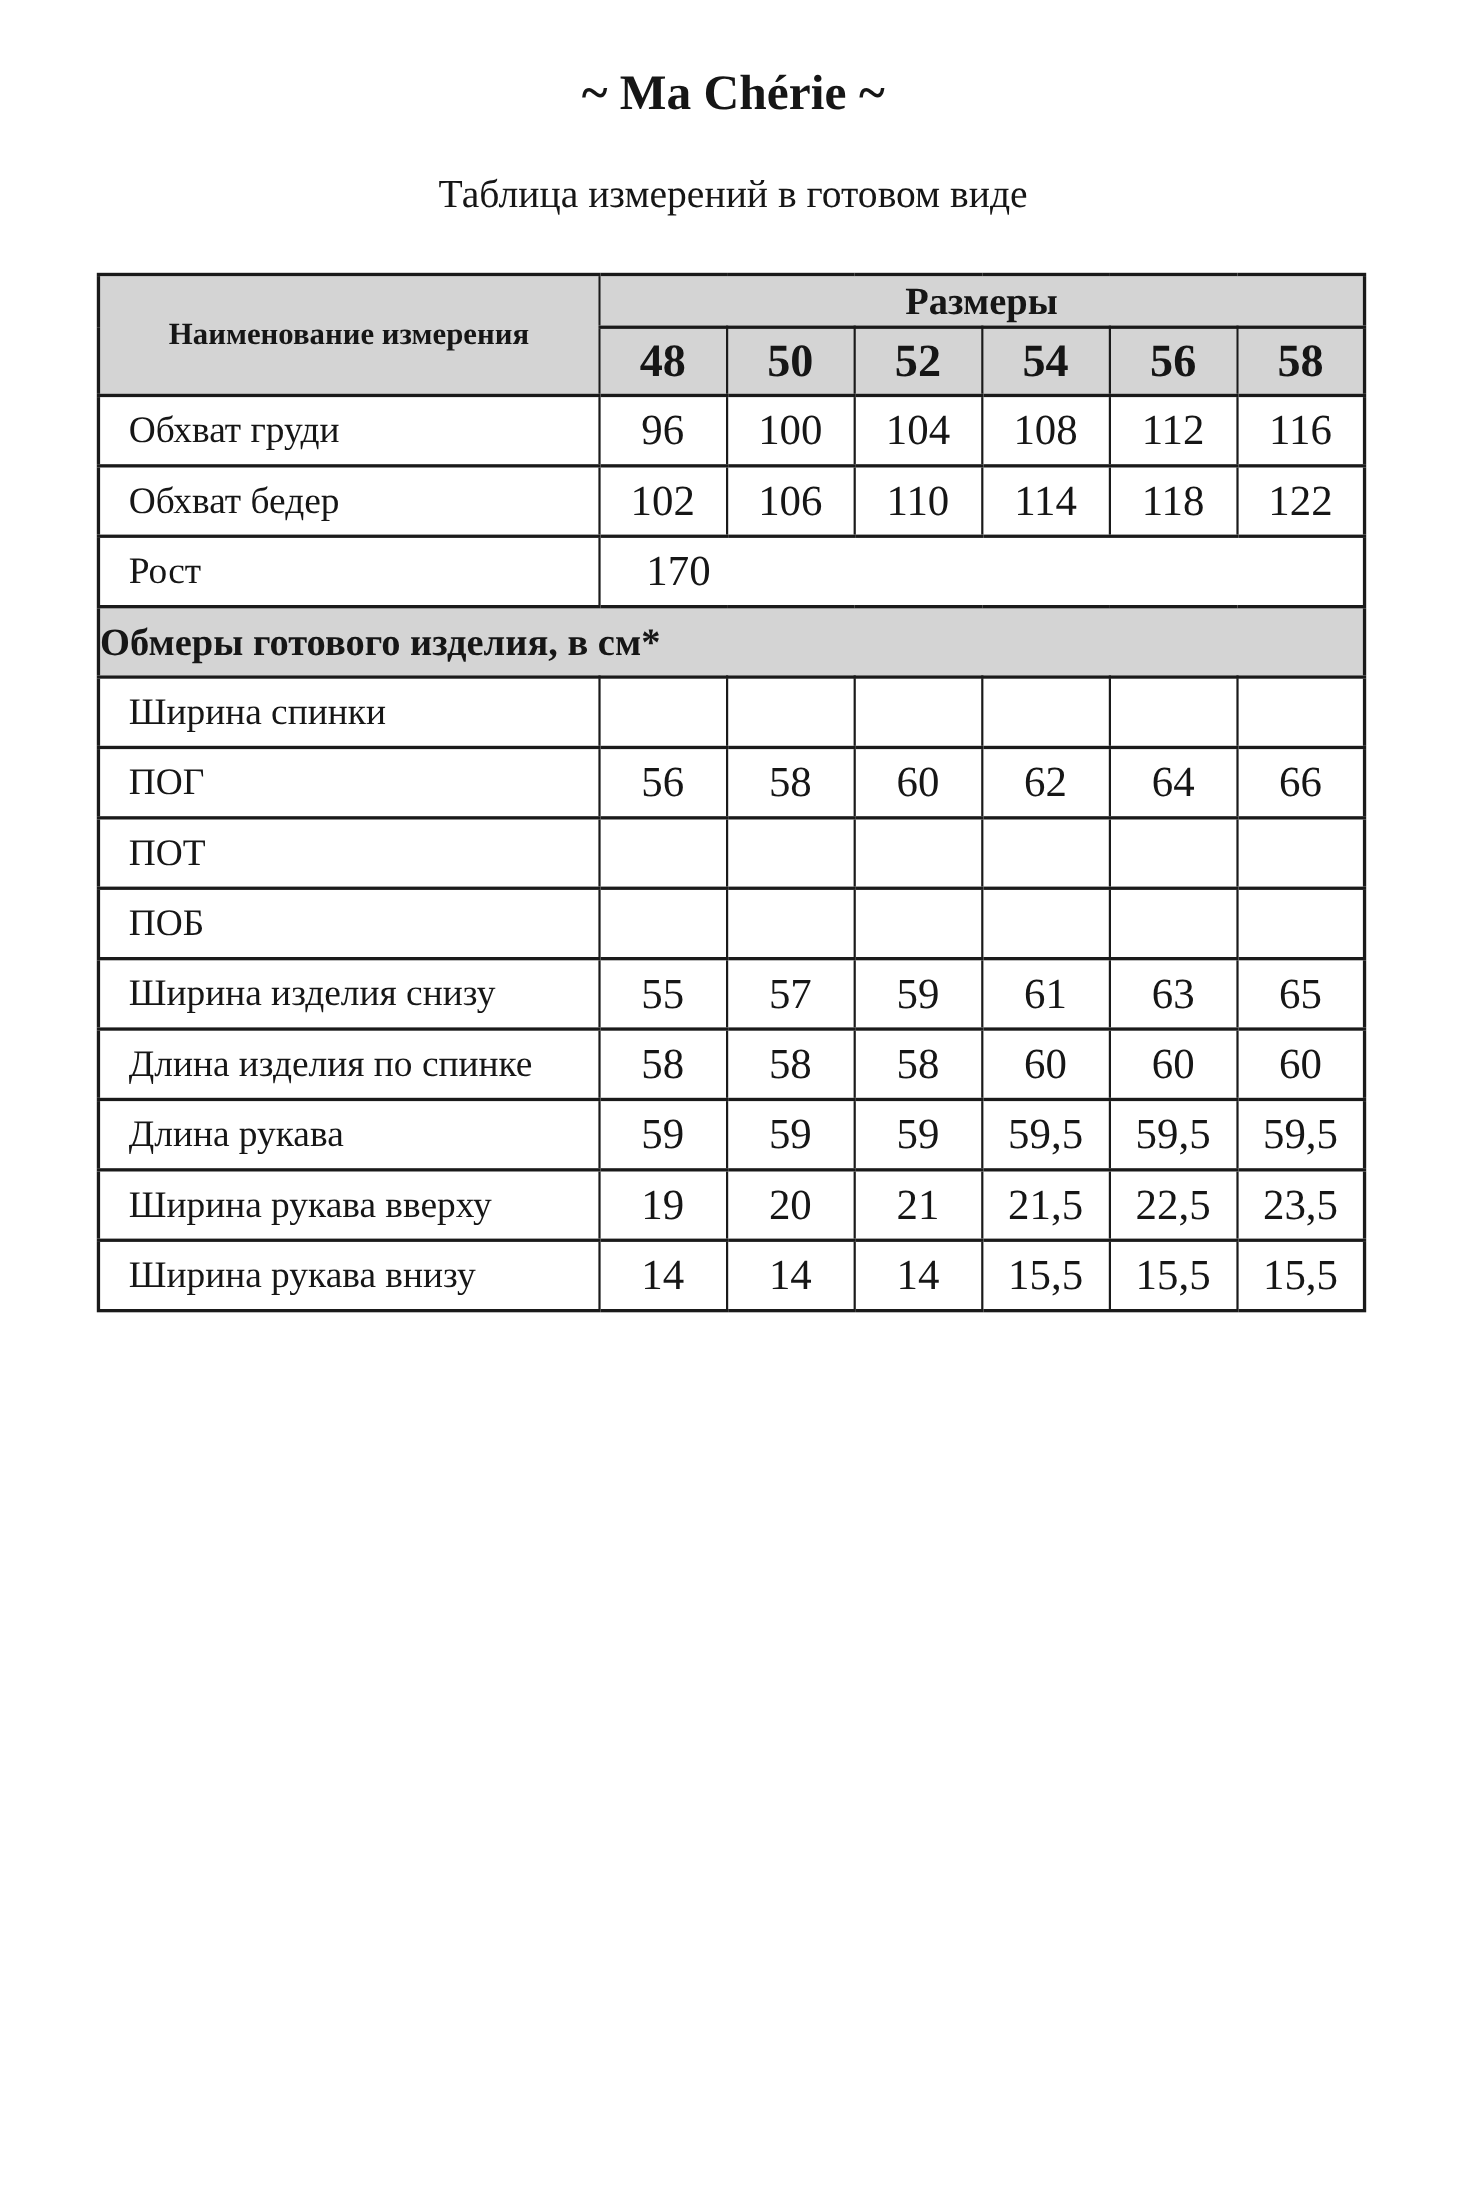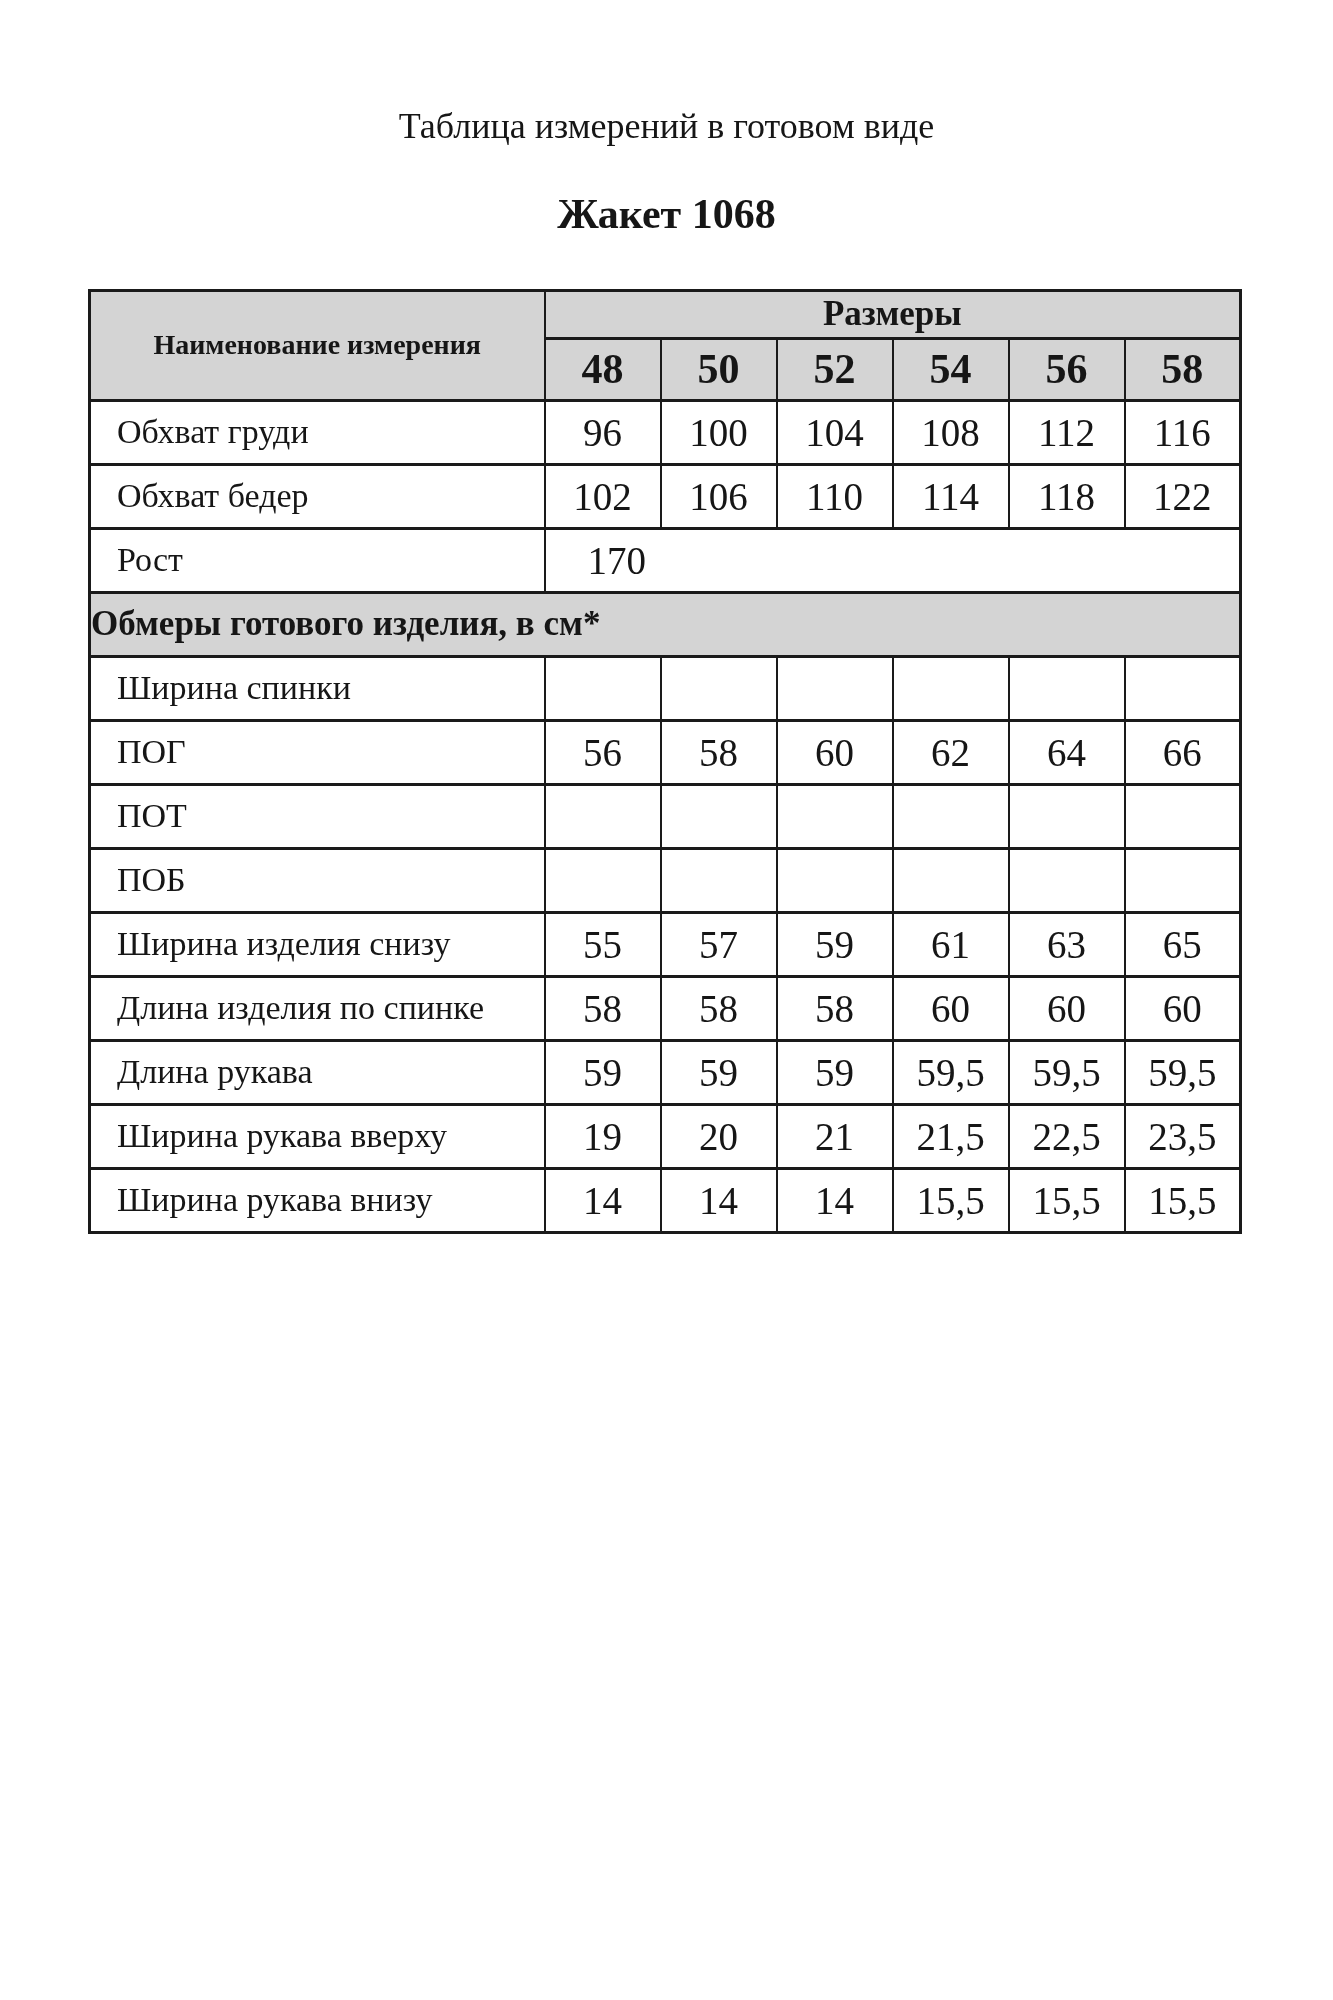--- a/index.html
+++ b/index.html
@@ -108,22 +108,22 @@
     margin: 66px 0 0 98px;
     font-size: 35px;
     line-height: 1.1;
   }
 </style>
 </head>
 <body>
 
 <div class="page">
 
+  <h1 class="brand-title">~ Ma Chérie ~</h1>
   <p class="subtitle">Таблица измерений в готовом виде</p>
-  <h2 class="product-title">Жакет 1068</h2>
 
   <table class="size-table">
     <colgroup>
       <col class="c-name">
       <col class="c-size">
         <col class="c-size">
         <col class="c-size">
       <col class="c-size">
         <col class="c-size">
         <col class="c-size">

